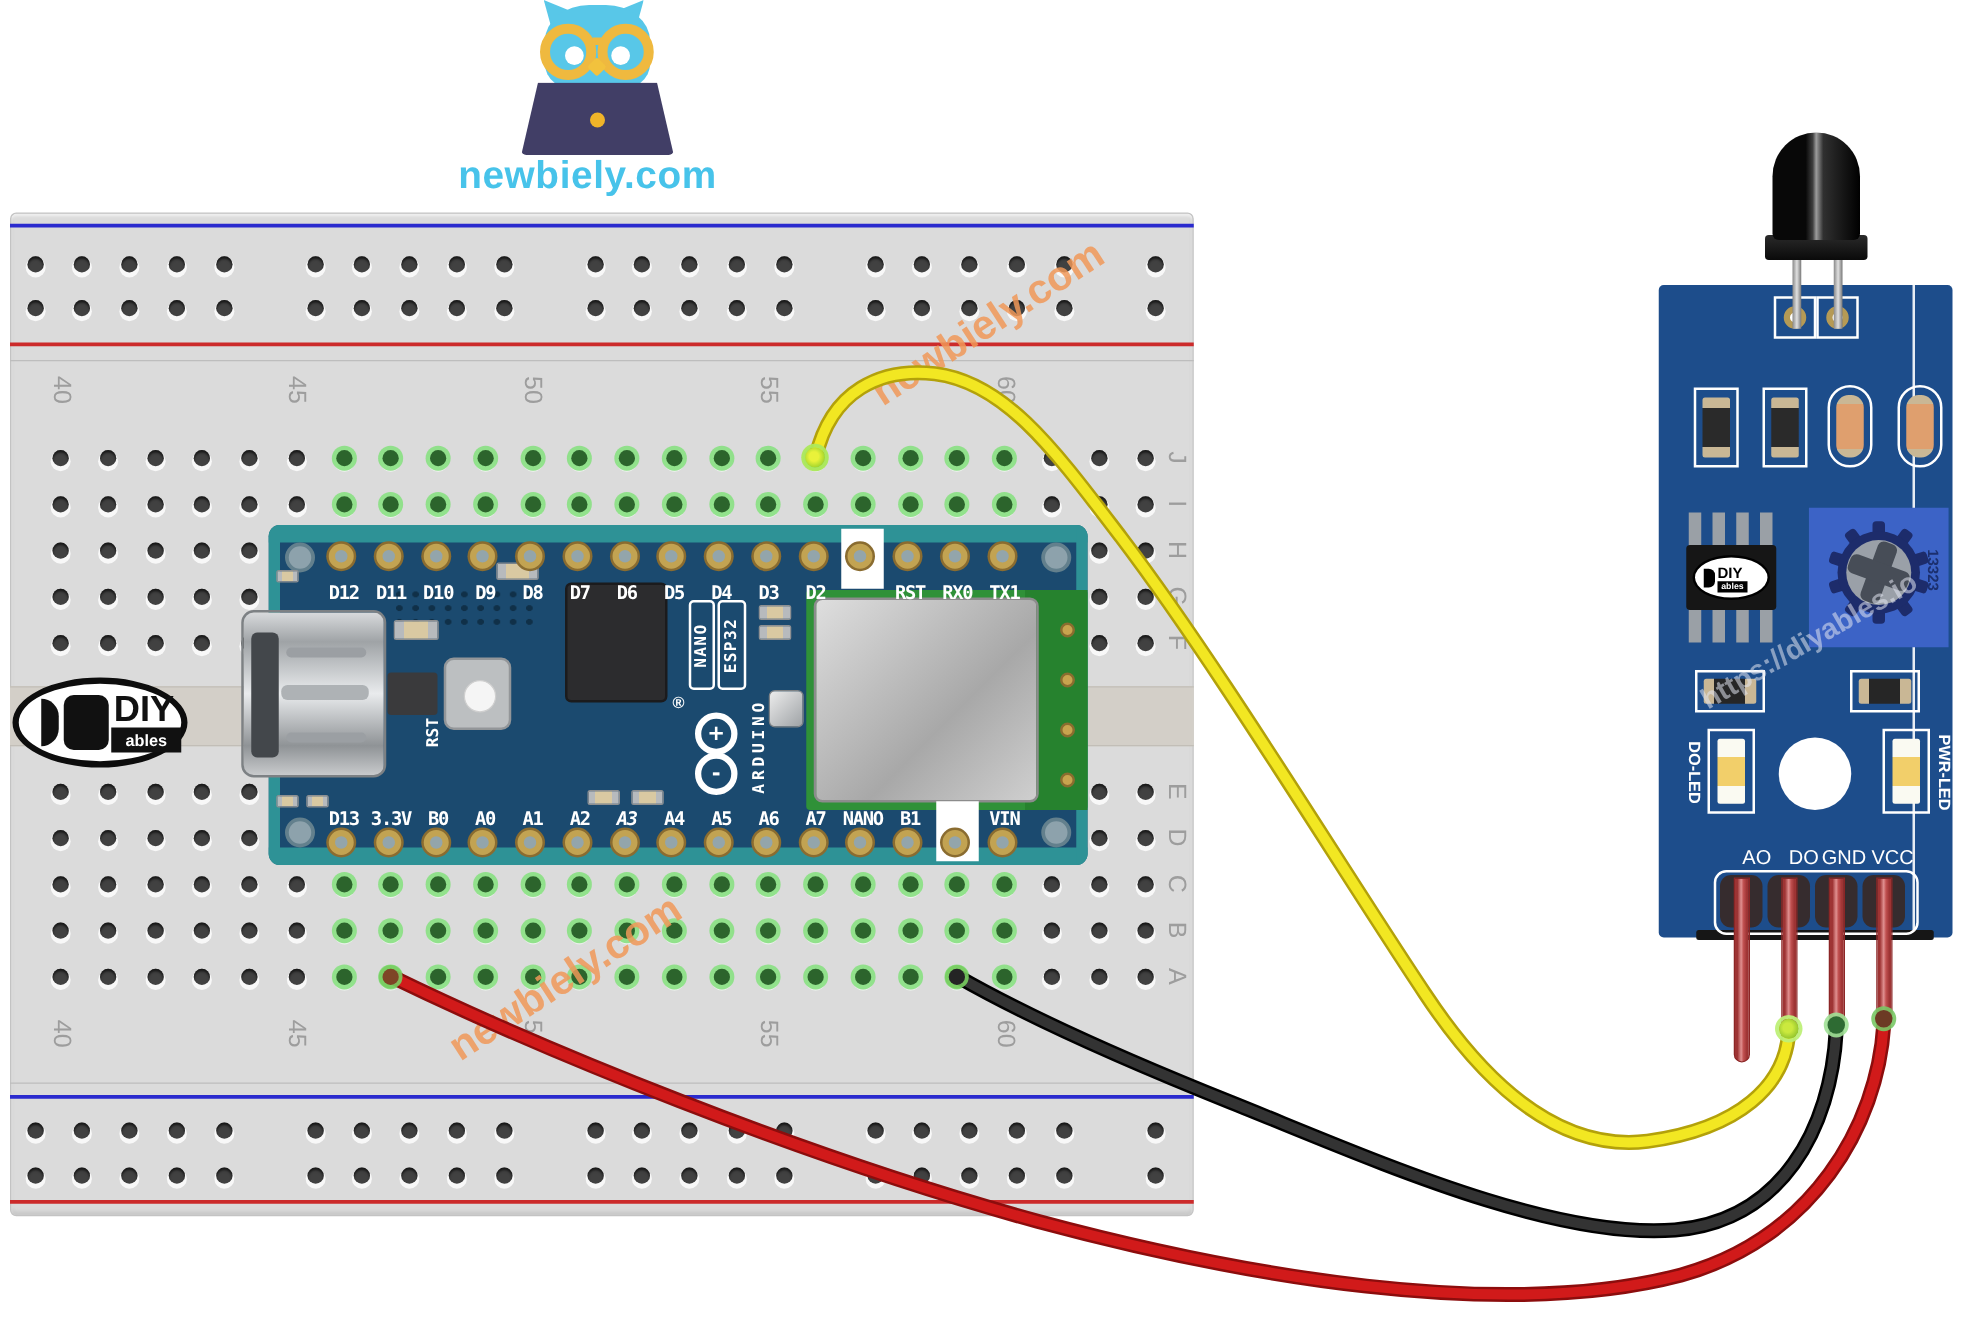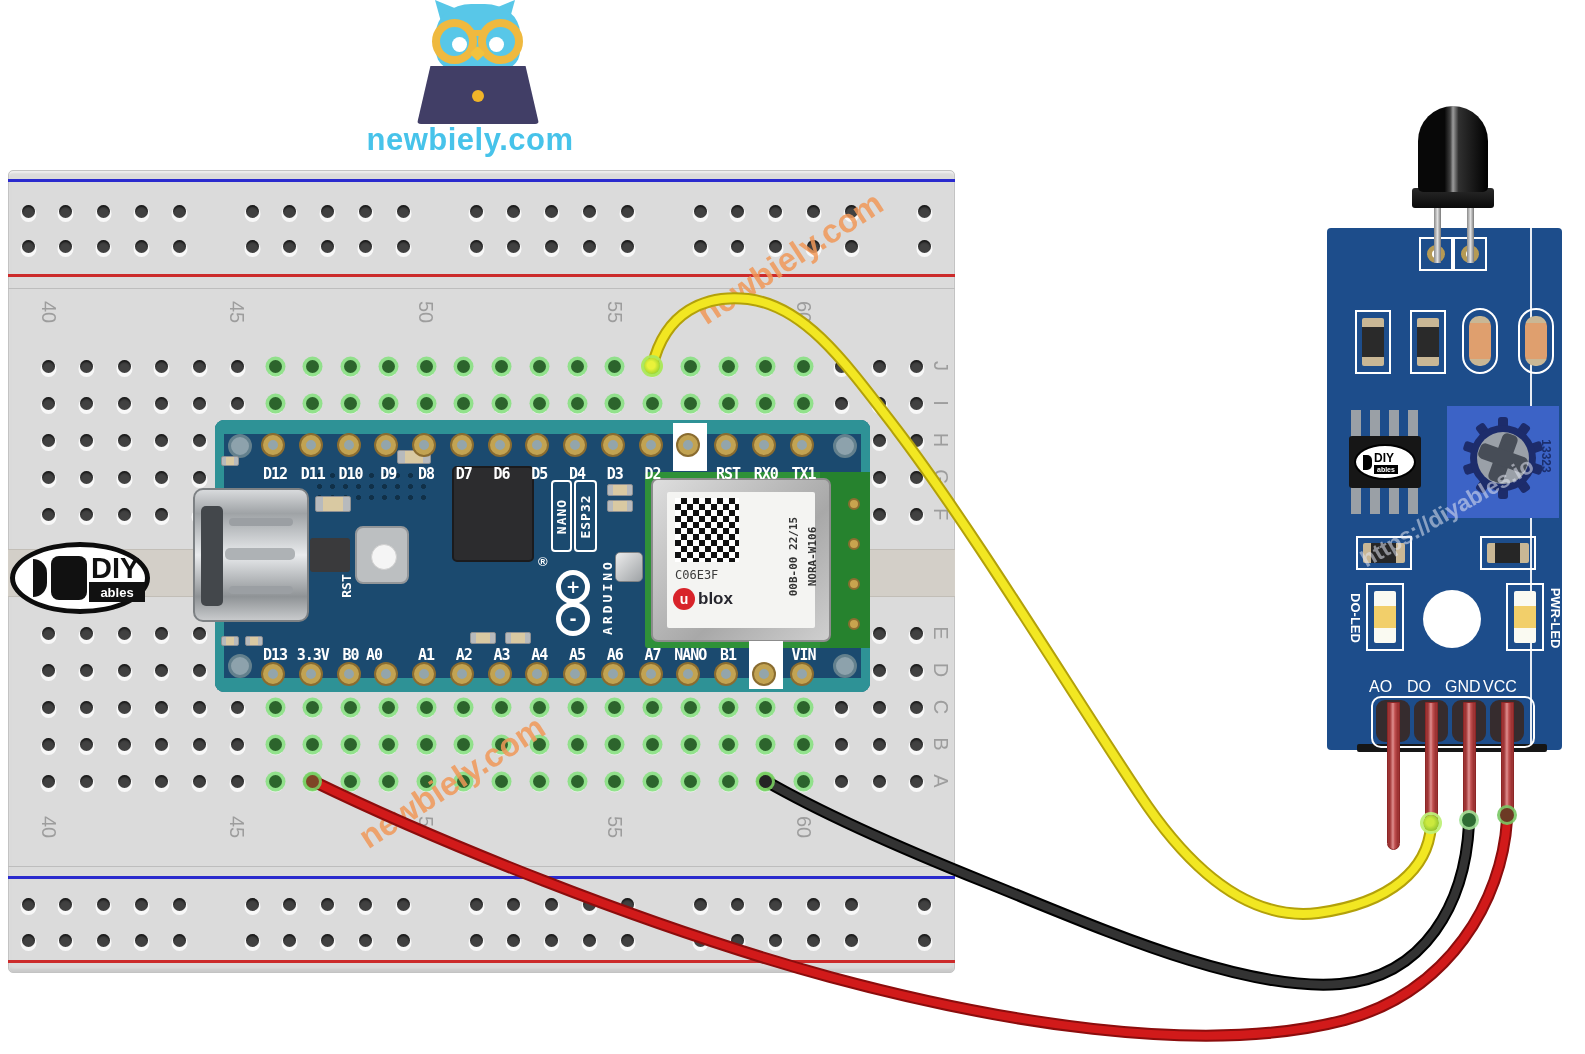--- a/index.html
+++ b/index.html
@@ -72,21 +72,21 @@
   .smdv{position:absolute;width:22px;height:48px;
        background:linear-gradient(180deg,#c9b795 0 18%,#2a2a2a 18% 82%,#c9b795 82%);border-radius:2px}
   .smdo{position:absolute;width:22px;height:50px;border-radius:10px;
        background:linear-gradient(180deg,#c9b795 0 14%,#df9f6e 14% 86%,#c9b795 86%)}
   .smdh{position:absolute;width:42px;height:20px;
        background:linear-gradient(90deg,#c9b795 0 20%,#262626 20% 78%,#c9b795 78%);border-radius:2px}
   .ledbody{position:absolute;width:22px;height:52px;border-radius:2px;
        background:linear-gradient(180deg,#fafaf2 0 28%,#f2cf6a 28% 72%,#fafaf2 72%)}
   .senlab{position:absolute;color:#fff;font:bold 13px "Liberation Sans",sans-serif;text-align:center;
        transform:rotate(90deg);white-space:nowrap}
-  .slabel{position:absolute;color:#fff;font:16px "Liberation Sans",sans-serif;text-align:left}
+  .slabel{position:absolute;color:#fff;font:16px "Liberation Sans",sans-serif;text-align:right}
   .socket{position:absolute;background:#362c2e;border-radius:9px}
   .rpin{position:absolute;background:linear-gradient(90deg,#9e3434 0 18%,#e09090 45%,#c05050 62%,#9e3434 86%);
        border:1px solid #8c2626;border-radius:0 0 7px 7px}
   .icleg{position:absolute;width:10px;background:#9aa0a6}
 
   
   #wires{position:absolute;left:0;top:0;pointer-events:none}
   .dot{position:absolute;border-radius:50%}
 
   
@@ -513,29 +513,20 @@
     <div class="vlab" style="left:352px;top:168px;width:84px;height:18px;letter-spacing:3px">ARDUINO</div>
 
     <div id="ublox">
       <div class="base"></div>
       <div class="based"></div>
       <div class="gpad" style="left:203px;top:26px"></div>
       <div class="gpad" style="left:203px;top:66px"></div>
       <div class="gpad" style="left:203px;top:106px"></div>
       <div class="gpad" style="left:203px;top:146px"></div>
       <div id="shield"></div>
-      <div id="ulabel">
-        <div id="qr"></div>
-        <div class="a" style="left:8px;top:76px;font:12px 'DejaVu Sans Mono',monospace;color:#3a3a3a">C06E3F</div>
-        <div class="a" style="left:6px;top:96px;width:22px;height:22px;border-radius:50%;background:#d8232a;color:#fff;
-                    display:flex;align-items:center;justify-content:center;font:bold 14px 'Liberation Sans',sans-serif">u</div>
-        <div class="a" style="left:31px;top:97px;font:bold 17px 'Liberation Sans',sans-serif;color:#26262e">blox</div>
-        <div class="ulabtxt" style="left:71px;top:58px;width:110px">00B-00 22/15</div>
-        <div class="ulabtxt" style="left:90px;top:58px;width:110px">NORA-W106</div>
-      </div>
     </div>
   <div class="gpin" style="position: absolute; left: 48px; top: 15px;"></div>
       <div class="plabel" style="position: absolute; left: 39px; top: 45px; width: 42px; height: 16px;">D12</div>
       <div class="gpin" style="position: absolute; left: 85.75px; top: 15px;"></div>
       <div class="plabel" style="position: absolute; left: 76.75px; top: 45px; width: 42px; height: 16px;">D11</div>
       <div class="gpin" style="position: absolute; left: 123.5px; top: 15px;"></div>
       <div class="plabel" style="position: absolute; left: 114.5px; top: 45px; width: 42px; height: 16px;">D10</div>
       <div class="gpin" style="position: absolute; left: 161.25px; top: 15px;"></div>
       <div class="plabel" style="position: absolute; left: 152.25px; top: 45px; width: 42px; height: 16px;">D9</div>
       <div class="gpin" style="position: absolute; left: 199px; top: 15px;"></div>
@@ -560,27 +551,27 @@
       <div class="plabel" style="position: absolute; left: 529.75px; top: 45px; width: 42px; height: 16px;">RX0</div>
       <div class="gpin" style="position: absolute; left: 576.5px; top: 15px;"></div>
       <div class="plabel" style="position: absolute; left: 567.5px; top: 45px; width: 42px; height: 16px;">TX1</div>
       <div class="gpin" style="position: absolute; left: 48px; top: 244px;"></div>
       <div class="plabel" style="position: absolute; left: 39px; top: 226px; width: 42px; height: 16px;">D13</div>
       <div class="gpin" style="position: absolute; left: 85.75px; top: 244px;"></div>
       <div class="plabel" style="position: absolute; left: 76.75px; top: 226px; width: 42px; height: 16px;">3.3V</div>
       <div class="gpin" style="position: absolute; left: 123.5px; top: 244px;"></div>
       <div class="plabel" style="position: absolute; left: 114.5px; top: 226px; width: 42px; height: 16px;">B0</div>
       <div class="gpin" style="position: absolute; left: 161.25px; top: 244px;"></div>
-      <div class="plabel" style="position: absolute; left: 138px; top: 226px; width: 42px; height: 16px; text-align: center;">A0</div>
+      <div class="plabel" style="position: absolute; left: 152px; top: 226px; width: 42px; height: 16px; text-align: center;">A0</div>
       <div class="gpin" style="position: absolute; left: 199px; top: 244px;"></div>
       <div class="plabel" style="position: absolute; left: 190px; top: 226px; width: 42px; height: 16px;">A1</div>
       <div class="gpin" style="position: absolute; left: 236.75px; top: 244px;"></div>
       <div class="plabel" style="position: absolute; left: 227.75px; top: 226px; width: 42px; height: 16px;">A2</div>
       <div class="gpin" style="position: absolute; left: 274.5px; top: 244px;"></div>
-      <div class="plabel" style="position: absolute; left: 265.5px; top: 226px; width: 42px; height: 16px;">A3</div>
+      <div class="plabel" style="position: absolute; left: 265.5px; top: 226px; width: 42px; height: 16px; font-style: italic;">A3</div>
       <div class="gpin" style="position: absolute; left: 312.25px; top: 244px;"></div>
       <div class="plabel" style="position: absolute; left: 303.25px; top: 226px; width: 42px; height: 16px;">A4</div>
       <div class="gpin" style="position: absolute; left: 350px; top: 244px;"></div>
       <div class="plabel" style="position: absolute; left: 341px; top: 226px; width: 42px; height: 16px;">A5</div>
       <div class="gpin" style="position: absolute; left: 387.75px; top: 244px;"></div>
       <div class="plabel" style="position: absolute; left: 378.75px; top: 226px; width: 42px; height: 16px;">A6</div>
       <div class="gpin" style="position: absolute; left: 425.5px; top: 244px;"></div>
       <div class="plabel" style="position: absolute; left: 416.5px; top: 226px; width: 42px; height: 16px;">A7</div>
       <div class="gpin" style="position: absolute; left: 463.25px; top: 244px;"></div>
       <div class="plabel" style="position: absolute; left: 454.25px; top: 226px; width: 42px; height: 16px;">NANO</div>

